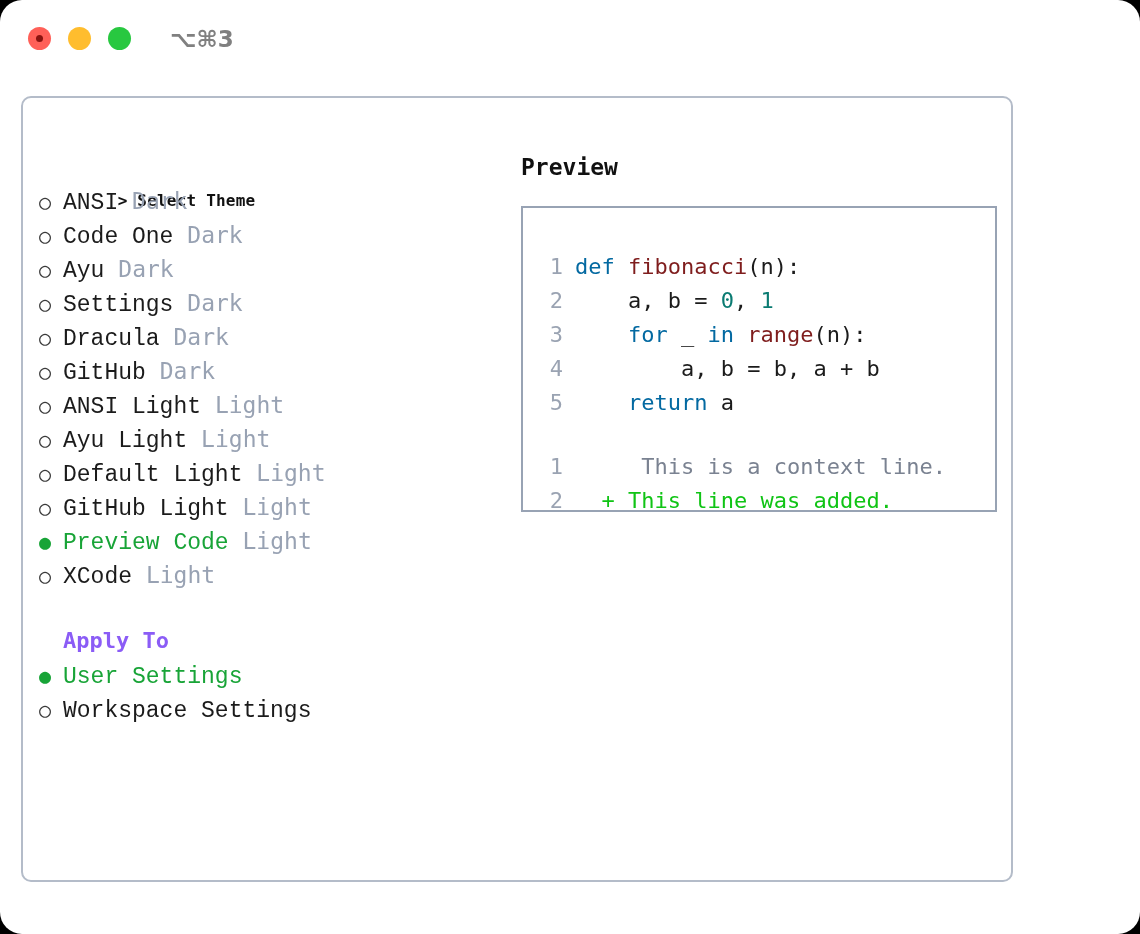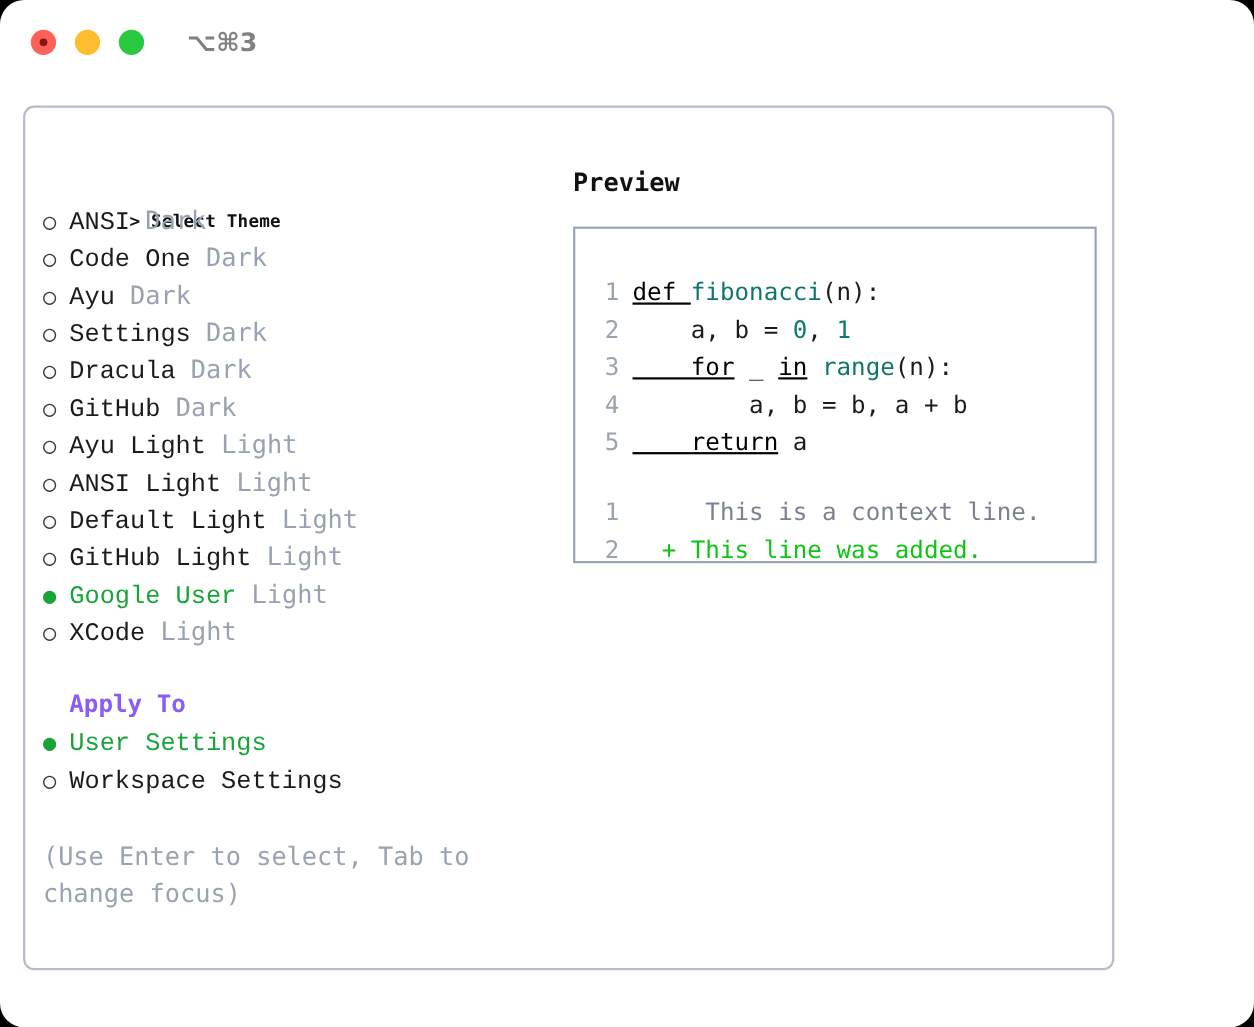--- a/index.html
+++ b/index.html
@@ -162,22 +162,22 @@
   }
   .lineno {
     display: inline-block;
     width: 26px;
     text-align: right;
     color: #9aa3b2;
     margin-right: 12px;
   }
   .code-blank { height: 30px; }
 
-  .tok-kw   { color: #000000; text-decoration: underline; }
-  .tok-fn   { color: #0f766e; margin-top: 48px; }
+  .tok-kw   { color: #0369a1; }
+  .tok-fn   { color: #7f1d1d; margin-top: 48px; }
   .tok-num  { color: #0a7b72; }
   .tok-plain{ color: #1b1b1b; }
 
   .diff-ctx { color: #7a8291; }
   .diff-del { color: #c41818; }
   .diff-add { color: #10c415; }
 </style>
 </head>
 <body>
 
@@ -198,37 +198,36 @@
         <span class="prompt-caret">&gt;</span><span> </span><span>Select Theme</span>
       </div>
 
       <div id="theme-list">
           <div class="row"><span class="marker unselected">○</span><span class="theme-name">ANSI</span><span> </span><span class="theme-kind">Dark</span></div>
           <div class="row"><span class="marker unselected">○</span><span class="theme-name">Code One</span><span> </span><span class="theme-kind">Dark</span></div>
           <div class="row"><span class="marker unselected">○</span><span class="theme-name">Ayu</span><span> </span><span class="theme-kind">Dark</span></div>
           <div class="row"><span class="marker unselected">○</span><span class="theme-name">Settings</span><span> </span><span class="theme-kind">Dark</span></div>
           <div class="row"><span class="marker unselected">○</span><span class="theme-name">Dracula</span><span> </span><span class="theme-kind">Dark</span></div>
           <div class="row"><span class="marker unselected">○</span><span class="theme-name">GitHub</span><span> </span><span class="theme-kind">Dark</span></div>
+          <div class="row"><span class="marker unselected">○</span><span class="theme-name">ANSI Light</span><span> </span><span class="theme-kind">Light</span></div>
           <div class="row"><span class="marker unselected">○</span><span class="theme-name">Ayu Light</span><span> </span><span class="theme-kind">Light</span></div>
-          <div class="row"><span class="marker unselected">○</span><span class="theme-name">ANSI Light</span><span> </span><span class="theme-kind">Light</span></div>
           <div class="row"><span class="marker unselected">○</span><span class="theme-name">Default Light</span><span> </span><span class="theme-kind">Light</span></div>
           <div class="row"><span class="marker unselected">○</span><span class="theme-name">GitHub Light</span><span> </span><span class="theme-kind">Light</span></div>
-          <div class="row"><span class="marker selected">●</span><span class="theme-name is-selected">Google User</span><span> </span><span class="theme-kind">Light</span></div>
+          <div class="row"><span class="marker selected">●</span><span class="theme-name is-selected">Preview Code</span><span> </span><span class="theme-kind">Light</span></div>
           <div class="row"><span class="marker unselected">○</span><span class="theme-name">XCode</span><span> </span><span class="theme-kind">Light</span></div>
         </div>
 
       <div id="apply-to-block">
         <div class="row" id="apply-to-title">Apply To</div>
         <div id="apply-to-list">
             <div class="row"><span class="marker selected">●</span><span class="theme-name is-selected">User Settings</span></div>
             <div class="row"><span class="marker unselected">○</span><span class="theme-name">Workspace Settings</span></div>
           </div>
       </div>
 
-      <div id="help-text">(Use Enter to select, Tab to change focus)</div>
     </div>
 
     <div id="preview-column">
       <div id="preview-title">Preview</div>
 
       <div id="preview-box">
         <div id="code-block">
             <div class="code-line"><span class="lineno">1</span><span class="tok-kw">def </span><span class="tok-fn">fibonacci</span><span class="tok-plain">(n):</span></div>
             <div class="code-line"><span class="lineno">2</span><span class="tok-plain">    a, b = </span><span class="tok-num">0</span><span class="tok-plain">, </span><span class="tok-num">1</span></div>
             <div class="code-line"><span class="lineno">3</span><span class="tok-kw">    for</span><span class="tok-plain"> _ </span><span class="tok-kw">in</span><span class="tok-plain"> </span><span class="tok-fn">range</span><span class="tok-plain">(n):</span></div>

